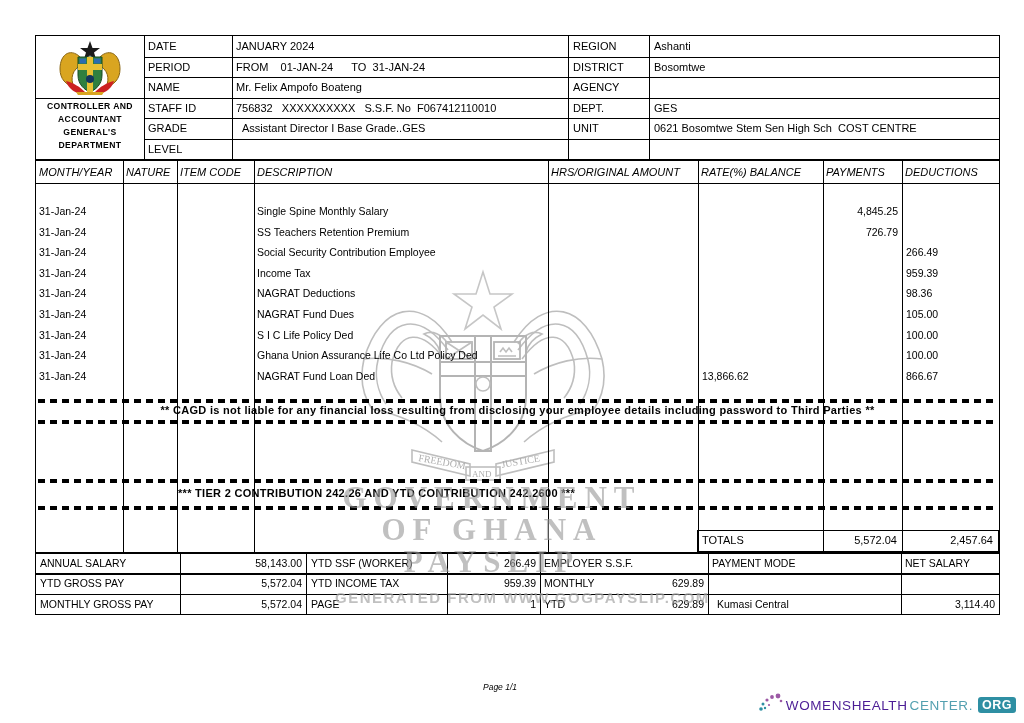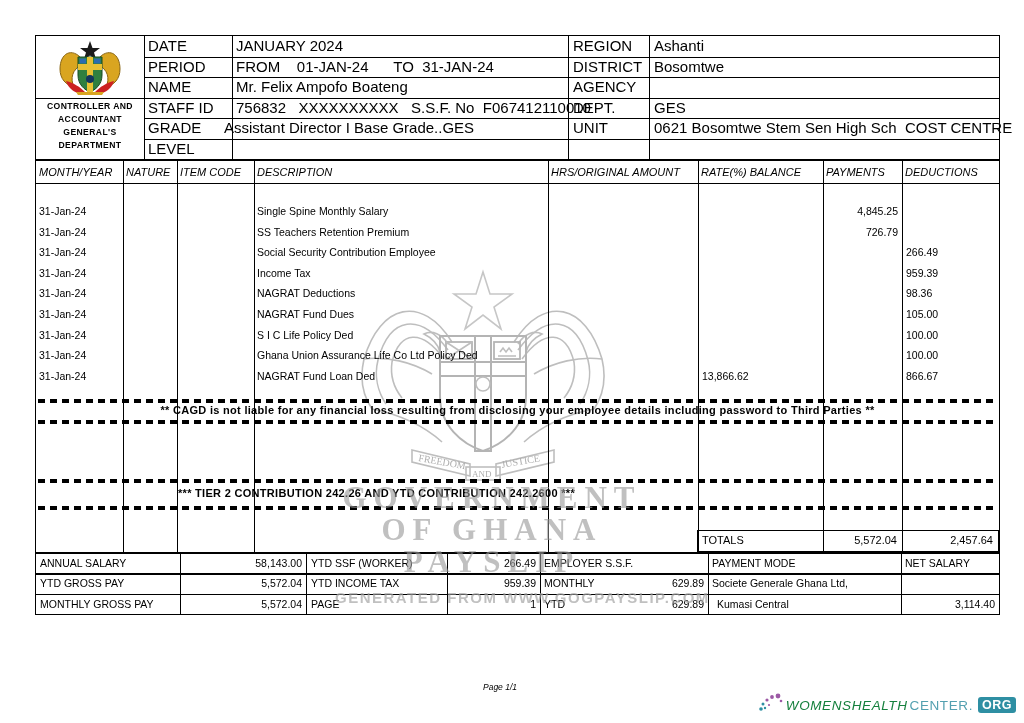--- a/index.html
+++ b/index.html
@@ -4,21 +4,21 @@
 <style>
   html,body{margin:0;padding:0;background:#fff;}
   .page{position:relative;width:1024px;height:723px;background:#ffffff;overflow:hidden;
         font-family:"Liberation Sans", sans-serif;color:#000;}
   .abs{position:absolute;}
   .pre{white-space:pre;}
   
   .tt{left:35px;top:35px;width:963px;height:123px;border:1.6px solid #000;z-index:2;}
   .tt .vl{position:absolute;top:0;bottom:0;width:1.4px;background:#000;}
   .tt .hl{position:absolute;height:1.4px;background:#000;}
-  .tt-row{position:absolute;height:20.5px;line-height:20.5px;font-size:15px;}
+  .tt-row{position:absolute;height:20.5px;line-height:20.5px;font-size:11px;}
   
   .mt{left:35px;top:160px;width:963px;height:392px;border:1.6px solid #000;z-index:2;}
   .mt .vl{position:absolute;top:0;height:392px;width:1.4px;background:#000;}
   .mt .hdr{position:absolute;top:0;left:0;right:0;height:22px;line-height:22px;
            border-bottom:1.6px solid #000;font-size:11px;font-style:italic;}
   .cellh{position:absolute;top:0;height:22px;line-height:22px;}
   .trow{position:absolute;left:0;width:963px;height:20px;font-size:10.5px;line-height:20px;}
   .dash{position:absolute;left:2px;width:959px;height:3.6px;z-index:4;
         background:repeating-linear-gradient(90deg,#000 0 7px,transparent 7px 12px);}
   .notice{position:absolute;z-index:4;font-weight:bold;font-size:11px;
@@ -36,21 +36,21 @@
   .wm-text{z-index:3;color:#9a9a9a;opacity:.62;font-family:"Liberation Serif", serif;
            font-weight:bold;text-align:center;pointer-events:none;}
   .wm-gen{z-index:3;color:#a6a6a6;opacity:.7;font-weight:bold;font-size:15px;
           letter-spacing:1.5px;pointer-events:none;}
   
   .orgname{font-weight:bold;font-size:8.6px;line-height:13px;text-align:center;
            white-space:pre-line;letter-spacing:.4px;font-stretch:condensed;}
   .footer{font-style:italic;font-size:8.5px;z-index:2;}
   .brand{right:8px;bottom:6px;display:flex;align-items:center;gap:2px;z-index:5;
          font-size:13.5px;letter-spacing:.6px;}
-  .brand .purple{color:#15803d;font-style:italic;}
+  .brand .purple{color:#4c1d95;}
   .brand .teal{color:#53a0b0;}
   .brand .orgbox{background:#2e8fa3;color:#fff;font-weight:bold;border-radius:3px;
                  padding:1px 4px;margin-left:3px;font-size:12.5px;letter-spacing:.5px;}
 </style>
 </head>
 <body>
 
 <div class="page">
 
   <svg class="abs wm-arms" width="262" height="218" viewBox="0 0 262 218" fill="none" stroke="#b3b3b3" stroke-width="1.6">
@@ -128,21 +128,21 @@
 
     <div class="tt-row abs" style="left:112px;top:0;width:84px">DATE</div>
     <div class="tt-row abs pre" style="left:200px;top:0;width:330px">JANUARY 2024</div>
     <div class="tt-row abs" style="left:112px;top:20.5px;width:84px">PERIOD</div>
     <div class="tt-row abs pre" style="left:200px;top:20.5px;width:330px">FROM    01-JAN-24      TO  31-JAN-24</div>
     <div class="tt-row abs" style="left:112px;top:41px;width:84px">NAME</div>
     <div class="tt-row abs pre" style="left:200px;top:41px;width:330px">Mr. Felix Ampofo Boateng</div>
     <div class="tt-row abs" style="left:112px;top:61.5px;width:84px">STAFF ID</div>
     <div class="tt-row abs pre" style="left:200px;top:61.5px;width:330px">756832   XXXXXXXXXX   S.S.F. No  F067412110010</div>
     <div class="tt-row abs" style="left:112px;top:82px;width:84px">GRADE</div>
-    <div class="tt-row abs pre" style="left:188px;top:82px;width:330px">Assistant Director I Base Grade..GES</div>
+    <div class="tt-row abs pre" style="left:206px;top:82px;width:330px">Assistant Director I Base Grade..GES</div>
     <div class="tt-row abs" style="left:112px;top:102.5px;width:84px">LEVEL</div>
 
     <div class="tt-row abs" style="left:537px;top:0;width:74px">REGION</div>
     <div class="tt-row abs pre" style="left:618px;top:0;width:340px">Ashanti</div>
     <div class="tt-row abs" style="left:537px;top:20.5px;width:74px">DISTRICT</div>
     <div class="tt-row abs pre" style="left:618px;top:20.5px;width:340px">Bosomtwe</div>
     <div class="tt-row abs" style="left:537px;top:41px;width:74px">AGENCY</div>
     <div class="tt-row abs" style="left:537px;top:61.5px;width:74px">DEPT.</div>
     <div class="tt-row abs pre" style="left:618px;top:61.5px;width:340px">GES</div>
     <div class="tt-row abs" style="left:537px;top:82px;width:74px">UNIT</div>
@@ -248,21 +248,20 @@
     <div class="srow abs" style="left:508px;top:0;width:160px">EMPLOYER S.S.F.</div>
     <div class="srow abs" style="left:676px;top:0;width:185px">PAYMENT MODE</div>
     <div class="srow abs" style="left:869px;top:0;width:90px">NET SALARY</div>
 
     <div class="srow abs" style="left:4px;top:20.3px;width:136px">YTD GROSS PAY</div>
     <div class="srow abs rt" style="left:144px;top:20.3px;width:122px">5,572.04</div>
     <div class="srow abs" style="left:275px;top:20.3px;width:132px">YTD INCOME TAX</div>
     <div class="srow abs rt" style="left:411px;top:20.3px;width:89px">959.39</div>
     <div class="srow abs" style="left:508px;top:20.3px;width:100px">MONTHLY</div>
     <div class="srow abs rt" style="left:540px;top:20.3px;width:128px">629.89</div>
-    <div class="srow abs" style="left:676px;top:20.3px;width:185px">Societe Generale Ghana Ltd,</div>
 
     <div class="srow abs" style="left:4px;top:40.6px;width:136px">MONTHLY GROSS PAY</div>
     <div class="srow abs rt" style="left:144px;top:40.6px;width:122px">5,572.04</div>
     <div class="srow abs" style="left:275px;top:40.6px;width:132px">PAGE</div>
     <div class="srow abs rt" style="left:411px;top:40.6px;width:89px">1</div>
     <div class="srow abs" style="left:508px;top:40.6px;width:100px">YTD</div>
     <div class="srow abs rt" style="left:540px;top:40.6px;width:128px">629.89</div>
     <div class="srow abs" style="left:681px;top:40.6px;width:180px">Kumasi Central</div>
     <div class="srow abs rt" style="left:869px;top:40.6px;width:90px">3,114.40</div>
   </div>

